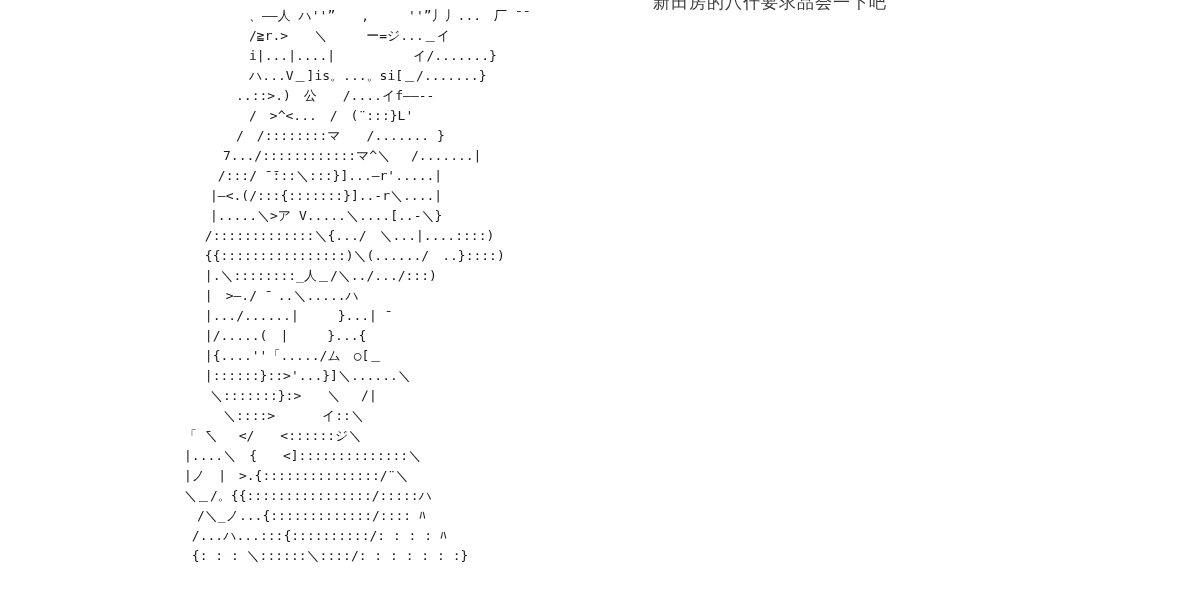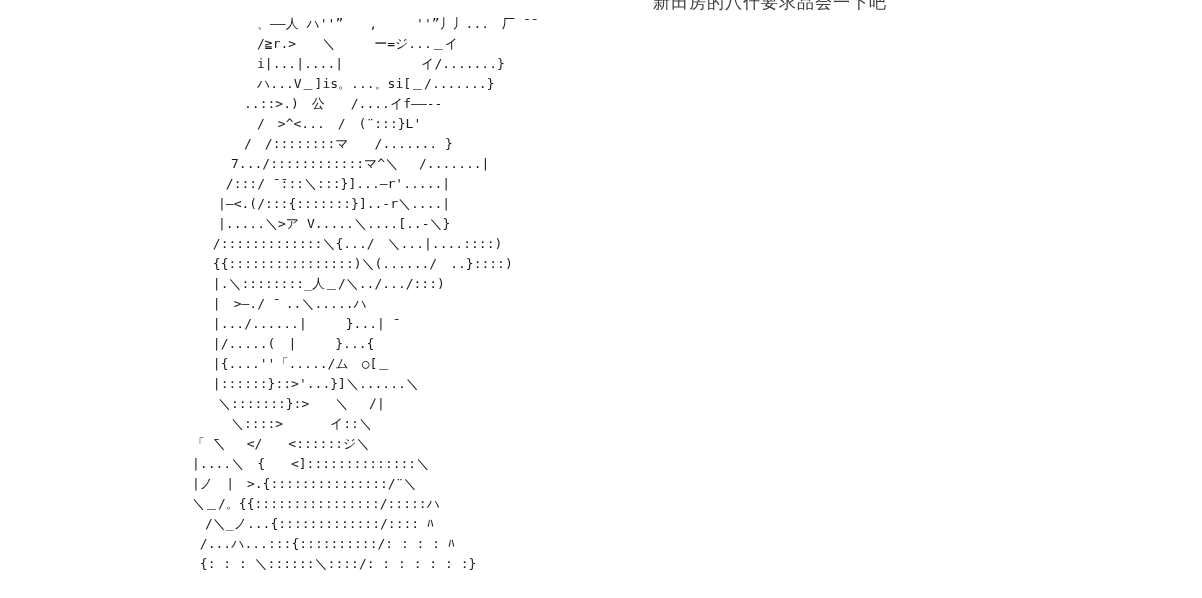--- a/index.html
+++ b/index.html
@@ -25,21 +25,21 @@
     font-size: 17px;
     letter-spacing: 1px;
     color: #3d3d3d;
     white-space: nowrap;
     font-family: "Liberation Sans", sans-serif;
   }
   .ascii-art {
     position: absolute;
     left: 180px;
     top: 2px;
-    margin: 12px;
+    margin: 4px;
     font-family: "DejaVu Sans Mono", monospace;
     font-size: 13px;
     line-height: 20px;
     color: #1a1a1a;
     white-space: pre;
   }
 </style>
 </head>
 <body style="background: rgb(255, 255, 255);">
 

